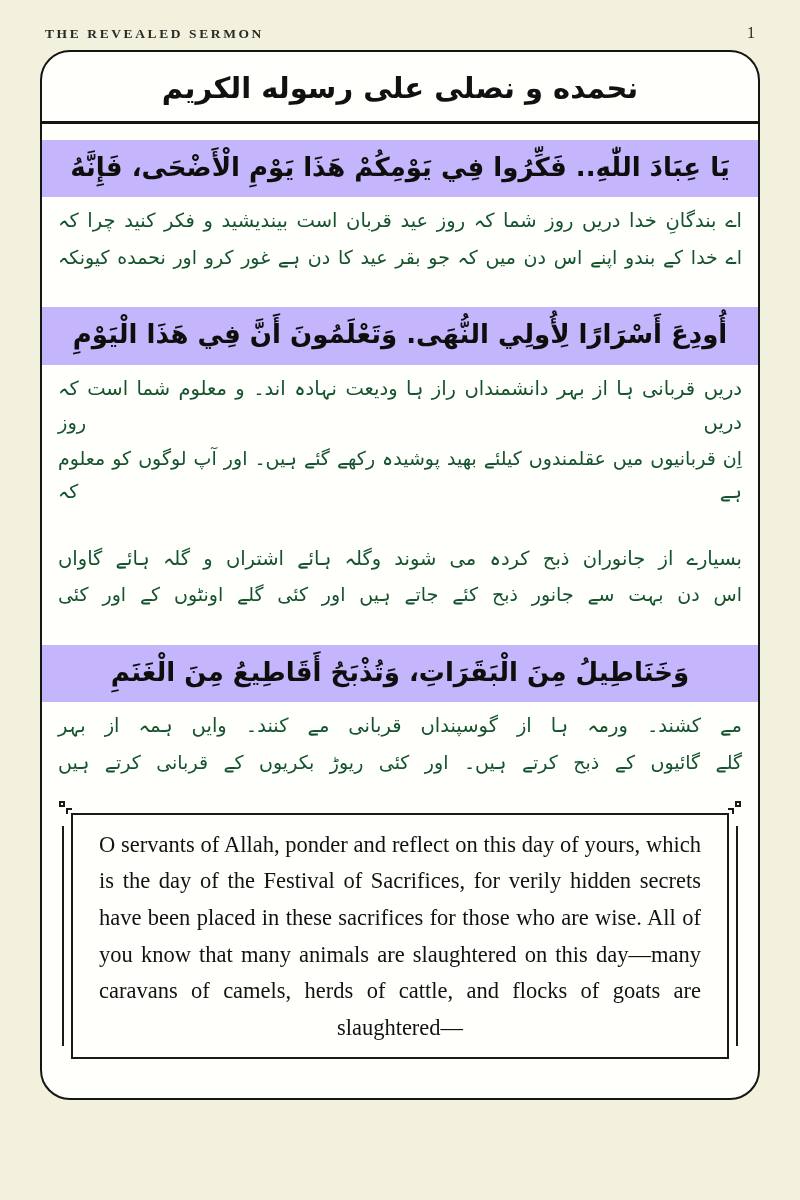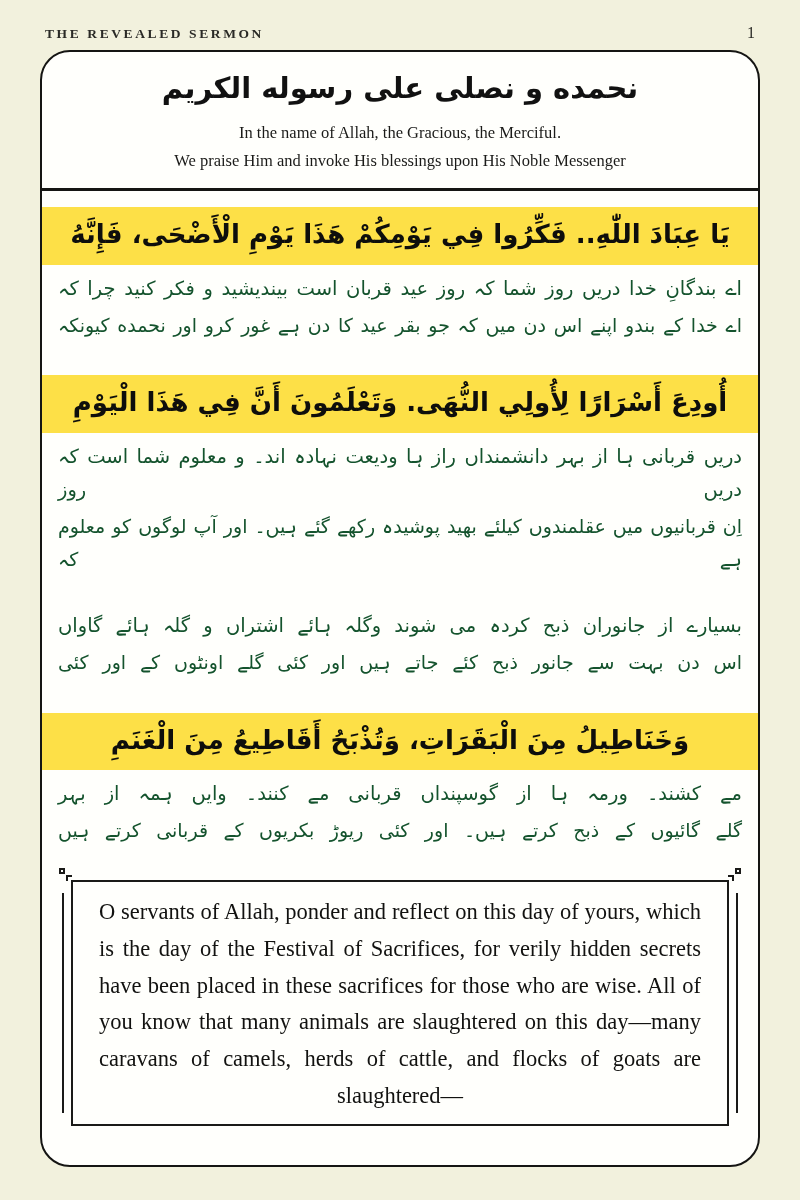--- a/index.html
+++ b/index.html
@@ -46,21 +46,21 @@
   .double-rule {
     margin-top:12px;
     height:2px;
     border-top:2.6px solid #151513;
     border-bottom:1.2px solid #151513;
   }
 
   
   .section { margin-top:16px; }
   .arabic-band {
-    background:#fde047;
+    background:#c4b5fd;
     padding:9px 10px 11px 10px;
     text-align:center;
     direction:rtl;
     font-family:"DejaVu Sans",sans-serif;
     font-size:26px; font-weight:bold; line-height:1.45;
     color:#0e0e0c;
   }
   .persian-line, .urdu-line {
     direction:rtl;
     font-family:"DejaVu Sans",sans-serif;
@@ -113,24 +113,20 @@
 
   <div class="page-header">
     <span class="running-title">THE REVEALED SERMON</span>
     <span class="page-number">1</span>
   </div>
 
   <div class="sheet">
 
     <div class="invocation">
       <div class="inv-ar">نحمده و نصلى على رسوله الكريم</div>
-      <div class="inv-en">
-        <div>In the name of Allah, the Gracious, the Merciful.</div>
-        <div>We praise Him and invoke His blessings upon His Noble Messenger</div>
-      </div>
     </div>
 
     <div class="double-rule"></div>
 
     <div class="section">
       <div class="arabic-band">يَا عِبَادَ اللّٰهِ.. فَكِّرُوا فِي يَوْمِكُمْ هَذَا يَوْمِ الْأَضْحَى، فَإِنَّهُ</div>
       <div class="persian-line">اے بندگانِ خدا دریں روز شما کہ روز عید قربان است بیندیشید و فکر کنید چرا کہ</div>
       <div class="urdu-line">اے خدا کے بندو اپنے اس دن میں کہ جو بقر عید کا دن ہے غور کرو اور نحمده کیونکہ</div>
     </div>
 

